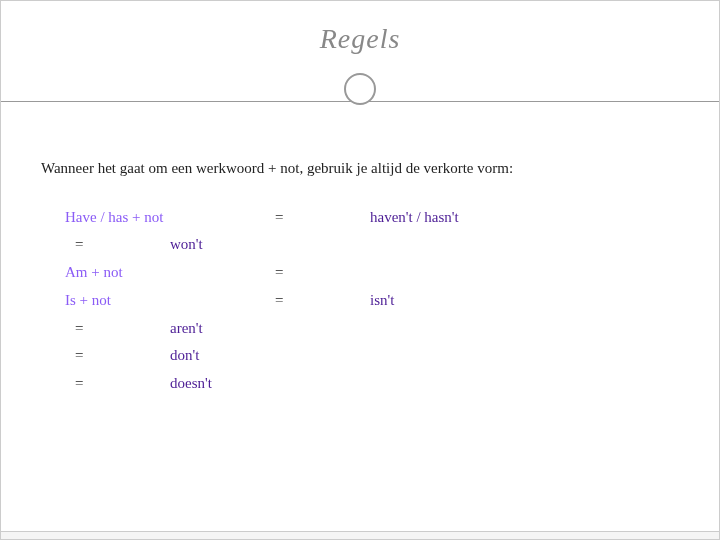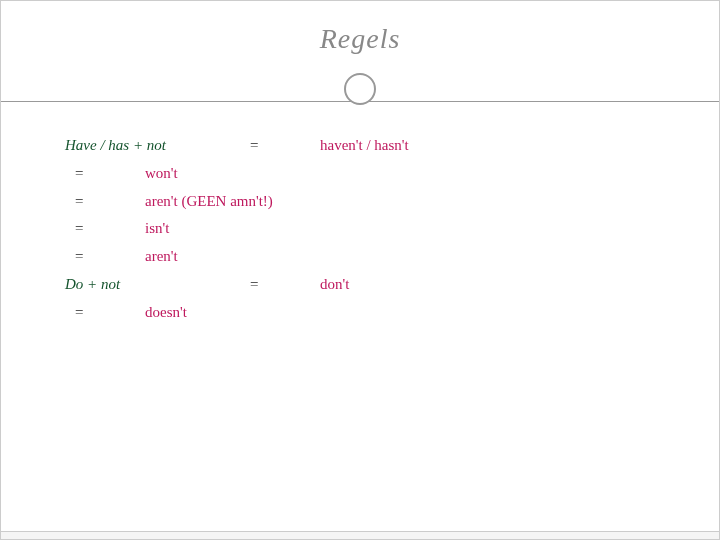--- a/index.html
+++ b/index.html
@@ -1,18 +1,19 @@
 <!DOCTYPE html>
 <html><head>
   <meta charset="utf-8">
   <style>
     * {
       margin: 0;
       padding: 0;
       box-sizing: border-box;
+      gap: 25px;
     }
 
     body {
       width: 720px;
       height: 540px;
       background: #ffffff;
       font-family: Georgia, 'Times New Roman', serif;
       overflow: hidden;
     }
 
@@ -78,78 +79,78 @@
       align-items: baseline;
     }
 
     .rules-list li::marker {
       color: #222222;
     }
 
     .col-left {
       display: inline-block;
       min-width: 175px;
-      color: #14532d;
-      font-style: italic;
+      color: #8b5cf6;
     }
 
     .col-eq {
       display: inline-block;
       min-width: 80px;
       text-align: left;
       color: #222222;
       padding-left: 10px;
     }
 
     .col-right {
       display: inline-block;
-      color: #be185d;
+      color: #4c1d95;
     }
 
     .bottom-border {
       border-top: 1px solid #cccccc;
       height: 8px;
       background: #f5f5f5;
     }
   </style>
 </head>
 <body>
 
 <div class="page">
   <div class="header">
     <div class="title">Regels</div>
     <div class="circle-decoration"></div>
   </div>
 
   <div class="content">
+    <p class="intro-text">Wanneer het gaat om een werkwoord + not, gebruik je altijd de verkorte vorm:</p>
 
     <ul class="rules-list" id="rules-container">
     <li>
           <span class="col-left">Have / has + not</span>
           <span class="col-eq">=</span>
           <span class="col-right">haven't / hasn't</span>
         </li>
         <li>
           <span class="col-eq">=</span>
           <span class="col-right">won't</span>
         </li>
         <li>
+          <span class="col-left">Am + not</span>
           <span class="col-eq">=</span>
-          <span class="col-right">aren't (GEEN amn't!)</span>
         </li>
         <li>
+          <span class="col-left">Is + not</span>
           <span class="col-eq">=</span>
           <span class="col-right">isn't</span>
         </li>
         <li>
           <span class="col-eq">=</span>
           <span class="col-right">aren't</span>
         </li>
         <li>
-          <span class="col-left">Do + not</span>
           <span class="col-eq">=</span>
           <span class="col-right">don't</span>
         </li>
         <li>
           <span class="col-eq">=</span>
           <span class="col-right">doesn't</span>
         </li>
       </ul>
   </div>
 

